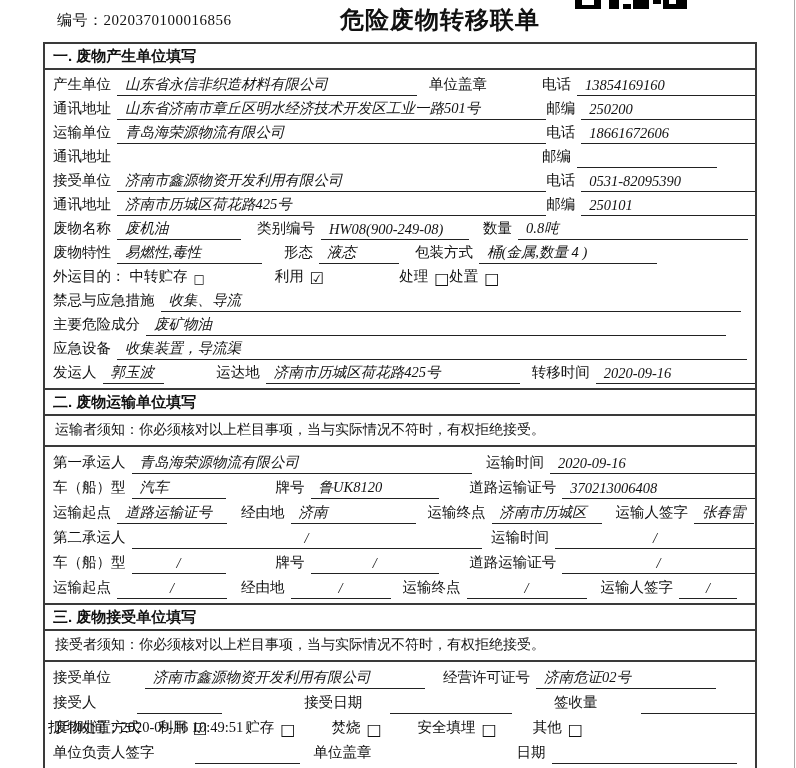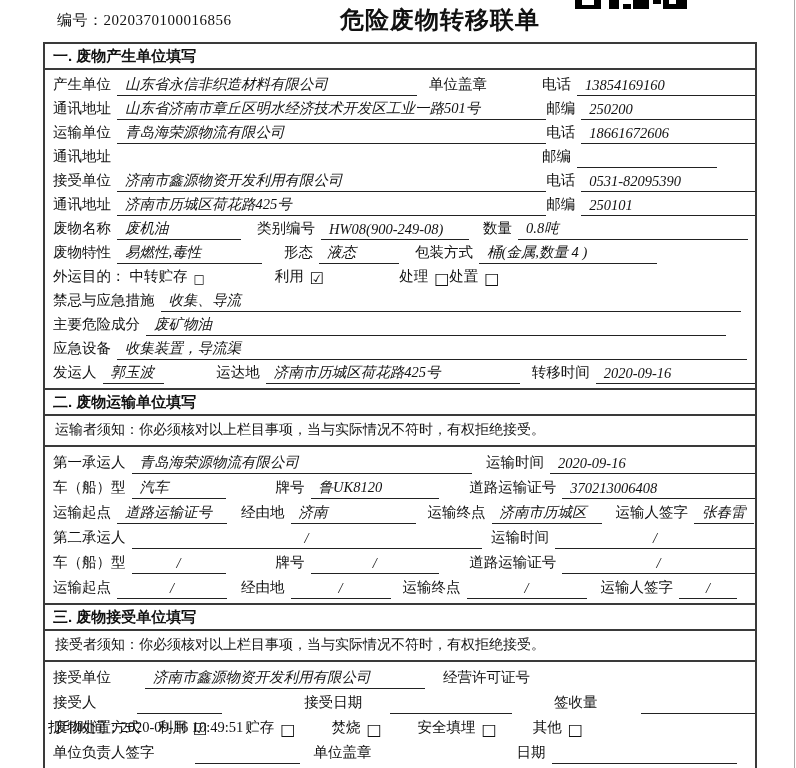--- a/index.html
+++ b/index.html
@@ -203,20 +203,21 @@
   </div>
 
   <div class="section s3">
     <div class="sec-title">三. 废物接受单位填写</div>
     <div class="sec-note">接受者须知：你必须核对以上栏目事项，当与实际情况不符时，有权拒绝接受。</div>
     <div class="rows">
       <div class="row">
         <span class="lb">接受单位</span>
         <span class="u" style="width:280px;margin-left:34px">济南市鑫源物资开发利用有限公司</span>
         <span class="lb" style="margin-left:18px">经营许可证号</span>
+        <span class="u gap6" style="width:180px">济南危证02号</span>
       </div>
       <div class="row">
         <span class="lb">接受人</span>
         <span class="u" style="width:105px;margin-left:40px"></span>
         <span class="lb" style="margin-left:82px">接受日期</span>
         <span class="u" style="width:150px;margin-left:28px"></span>
         <span class="lb" style="margin-left:42px">签收量</span>
         <span class="u" style="width:140px;margin-left:44px"></span>
       </div>
       <div class="row">

